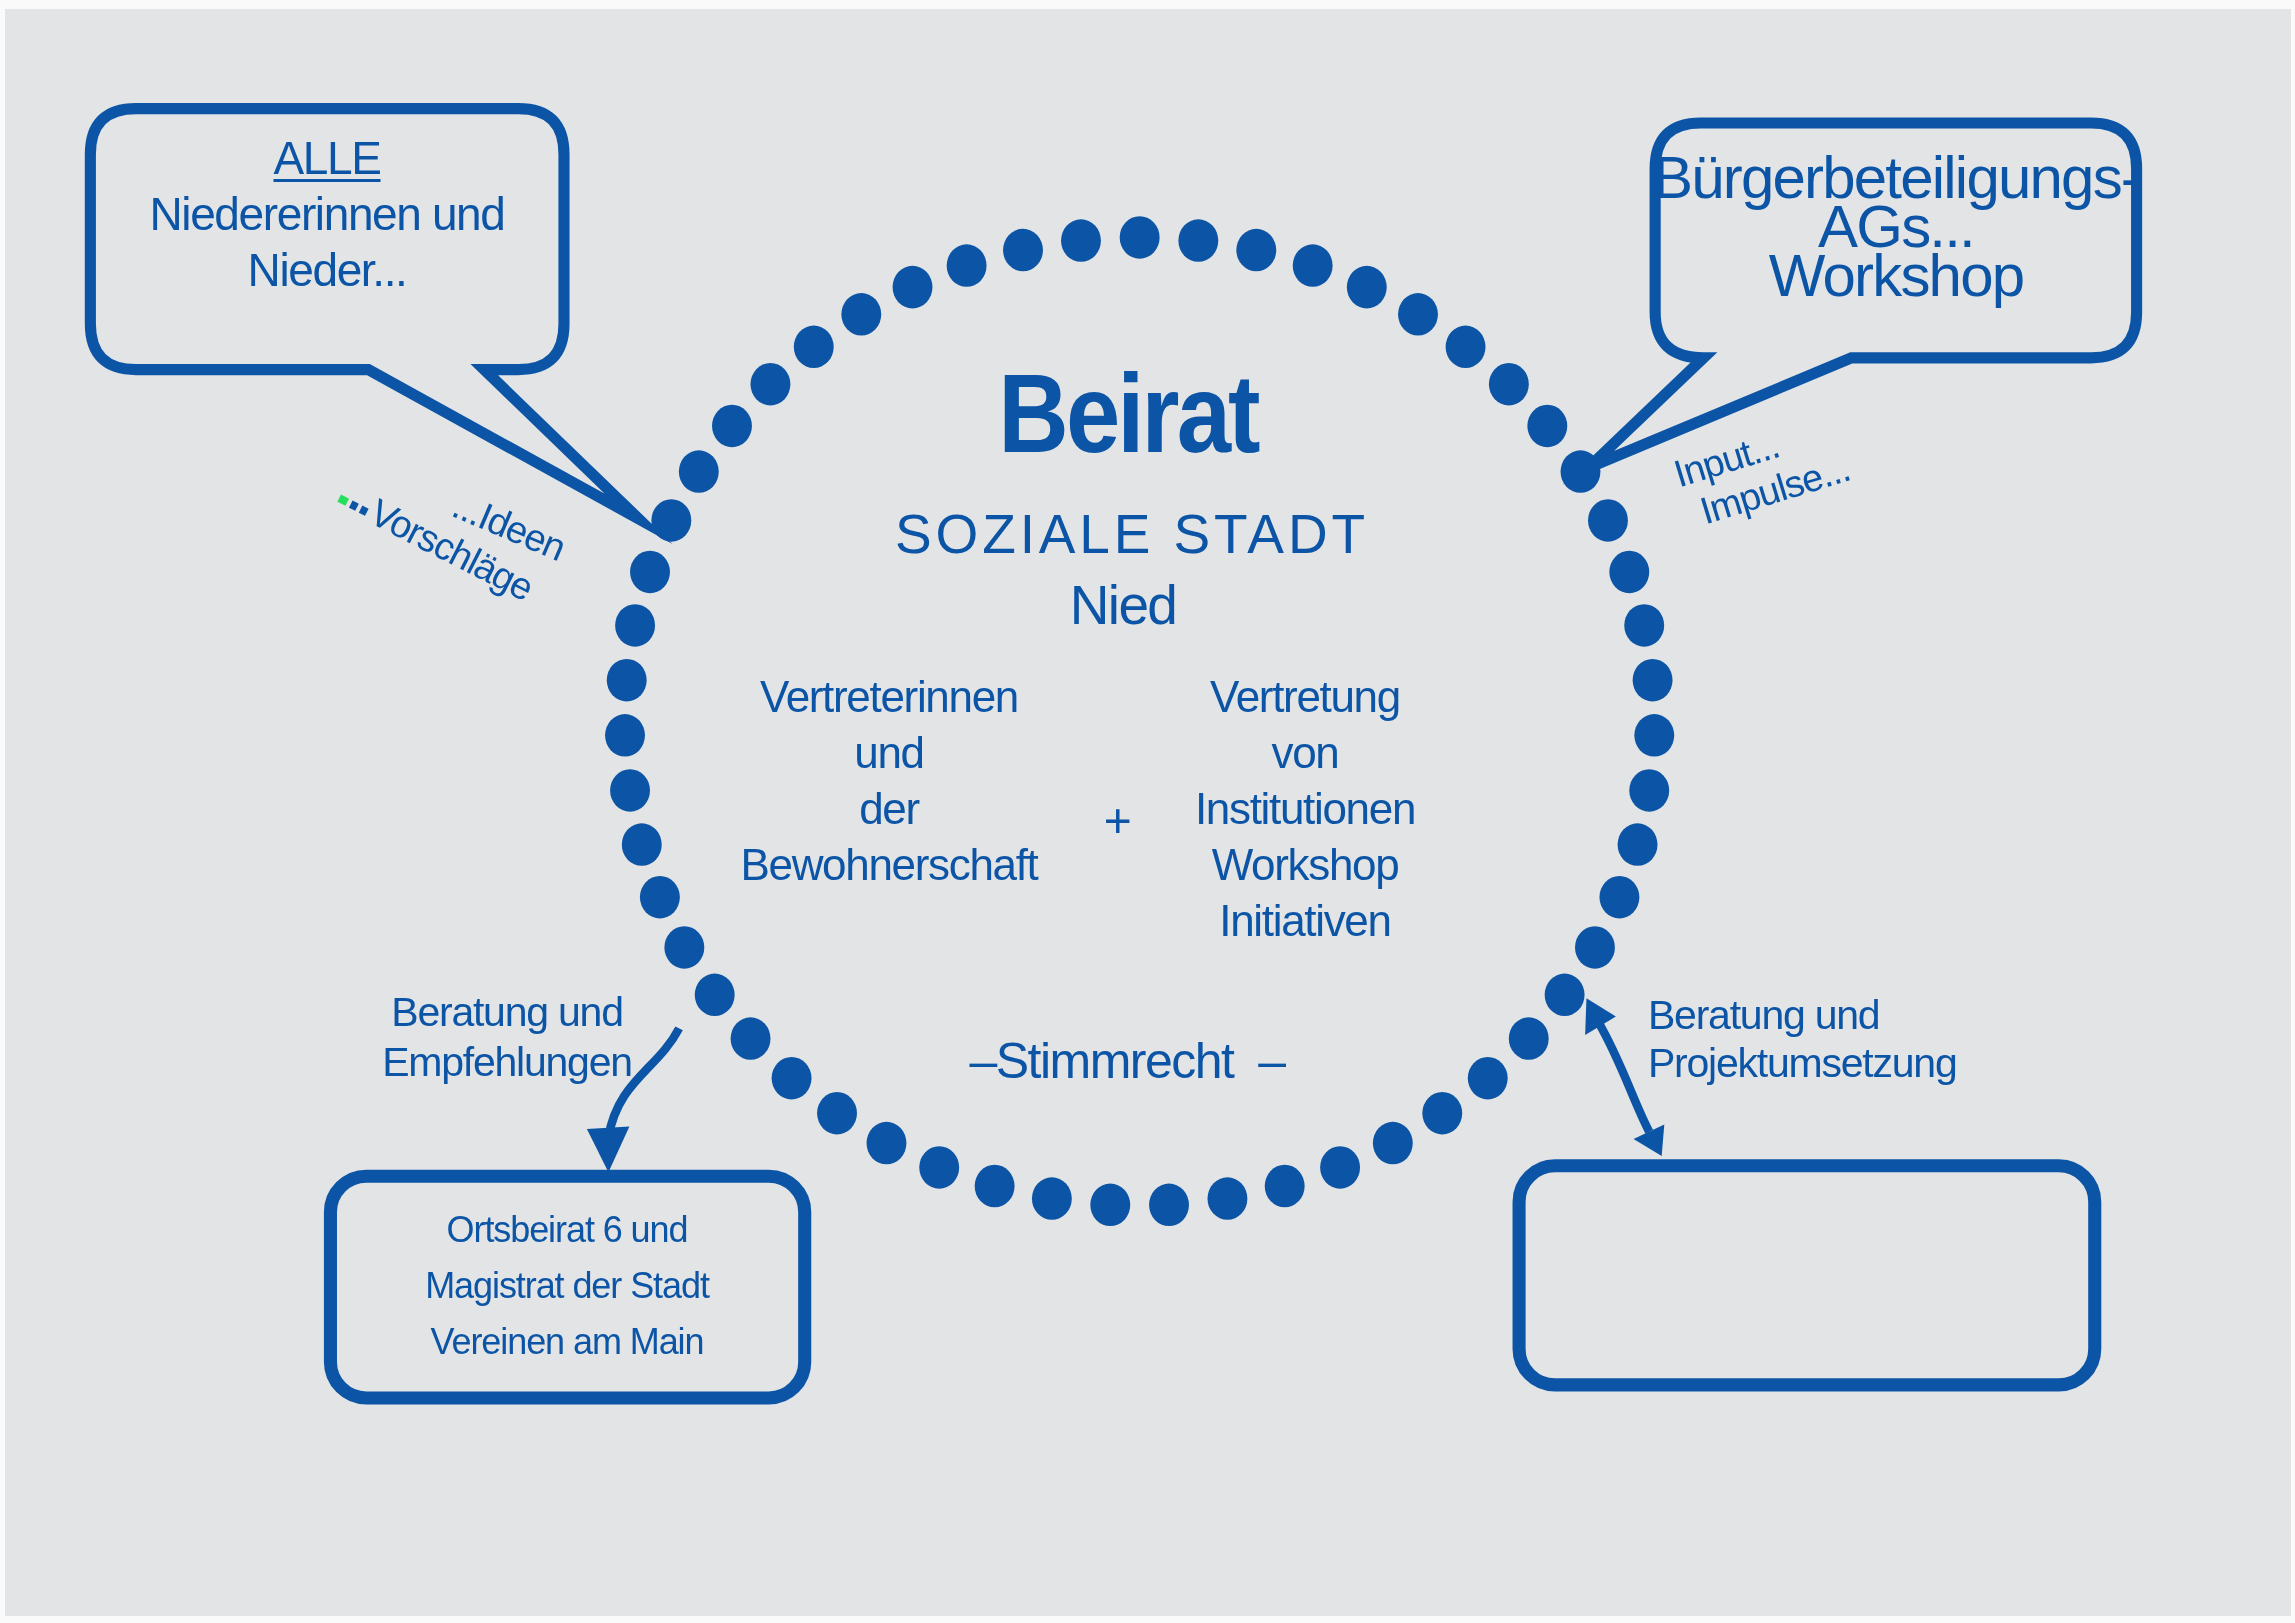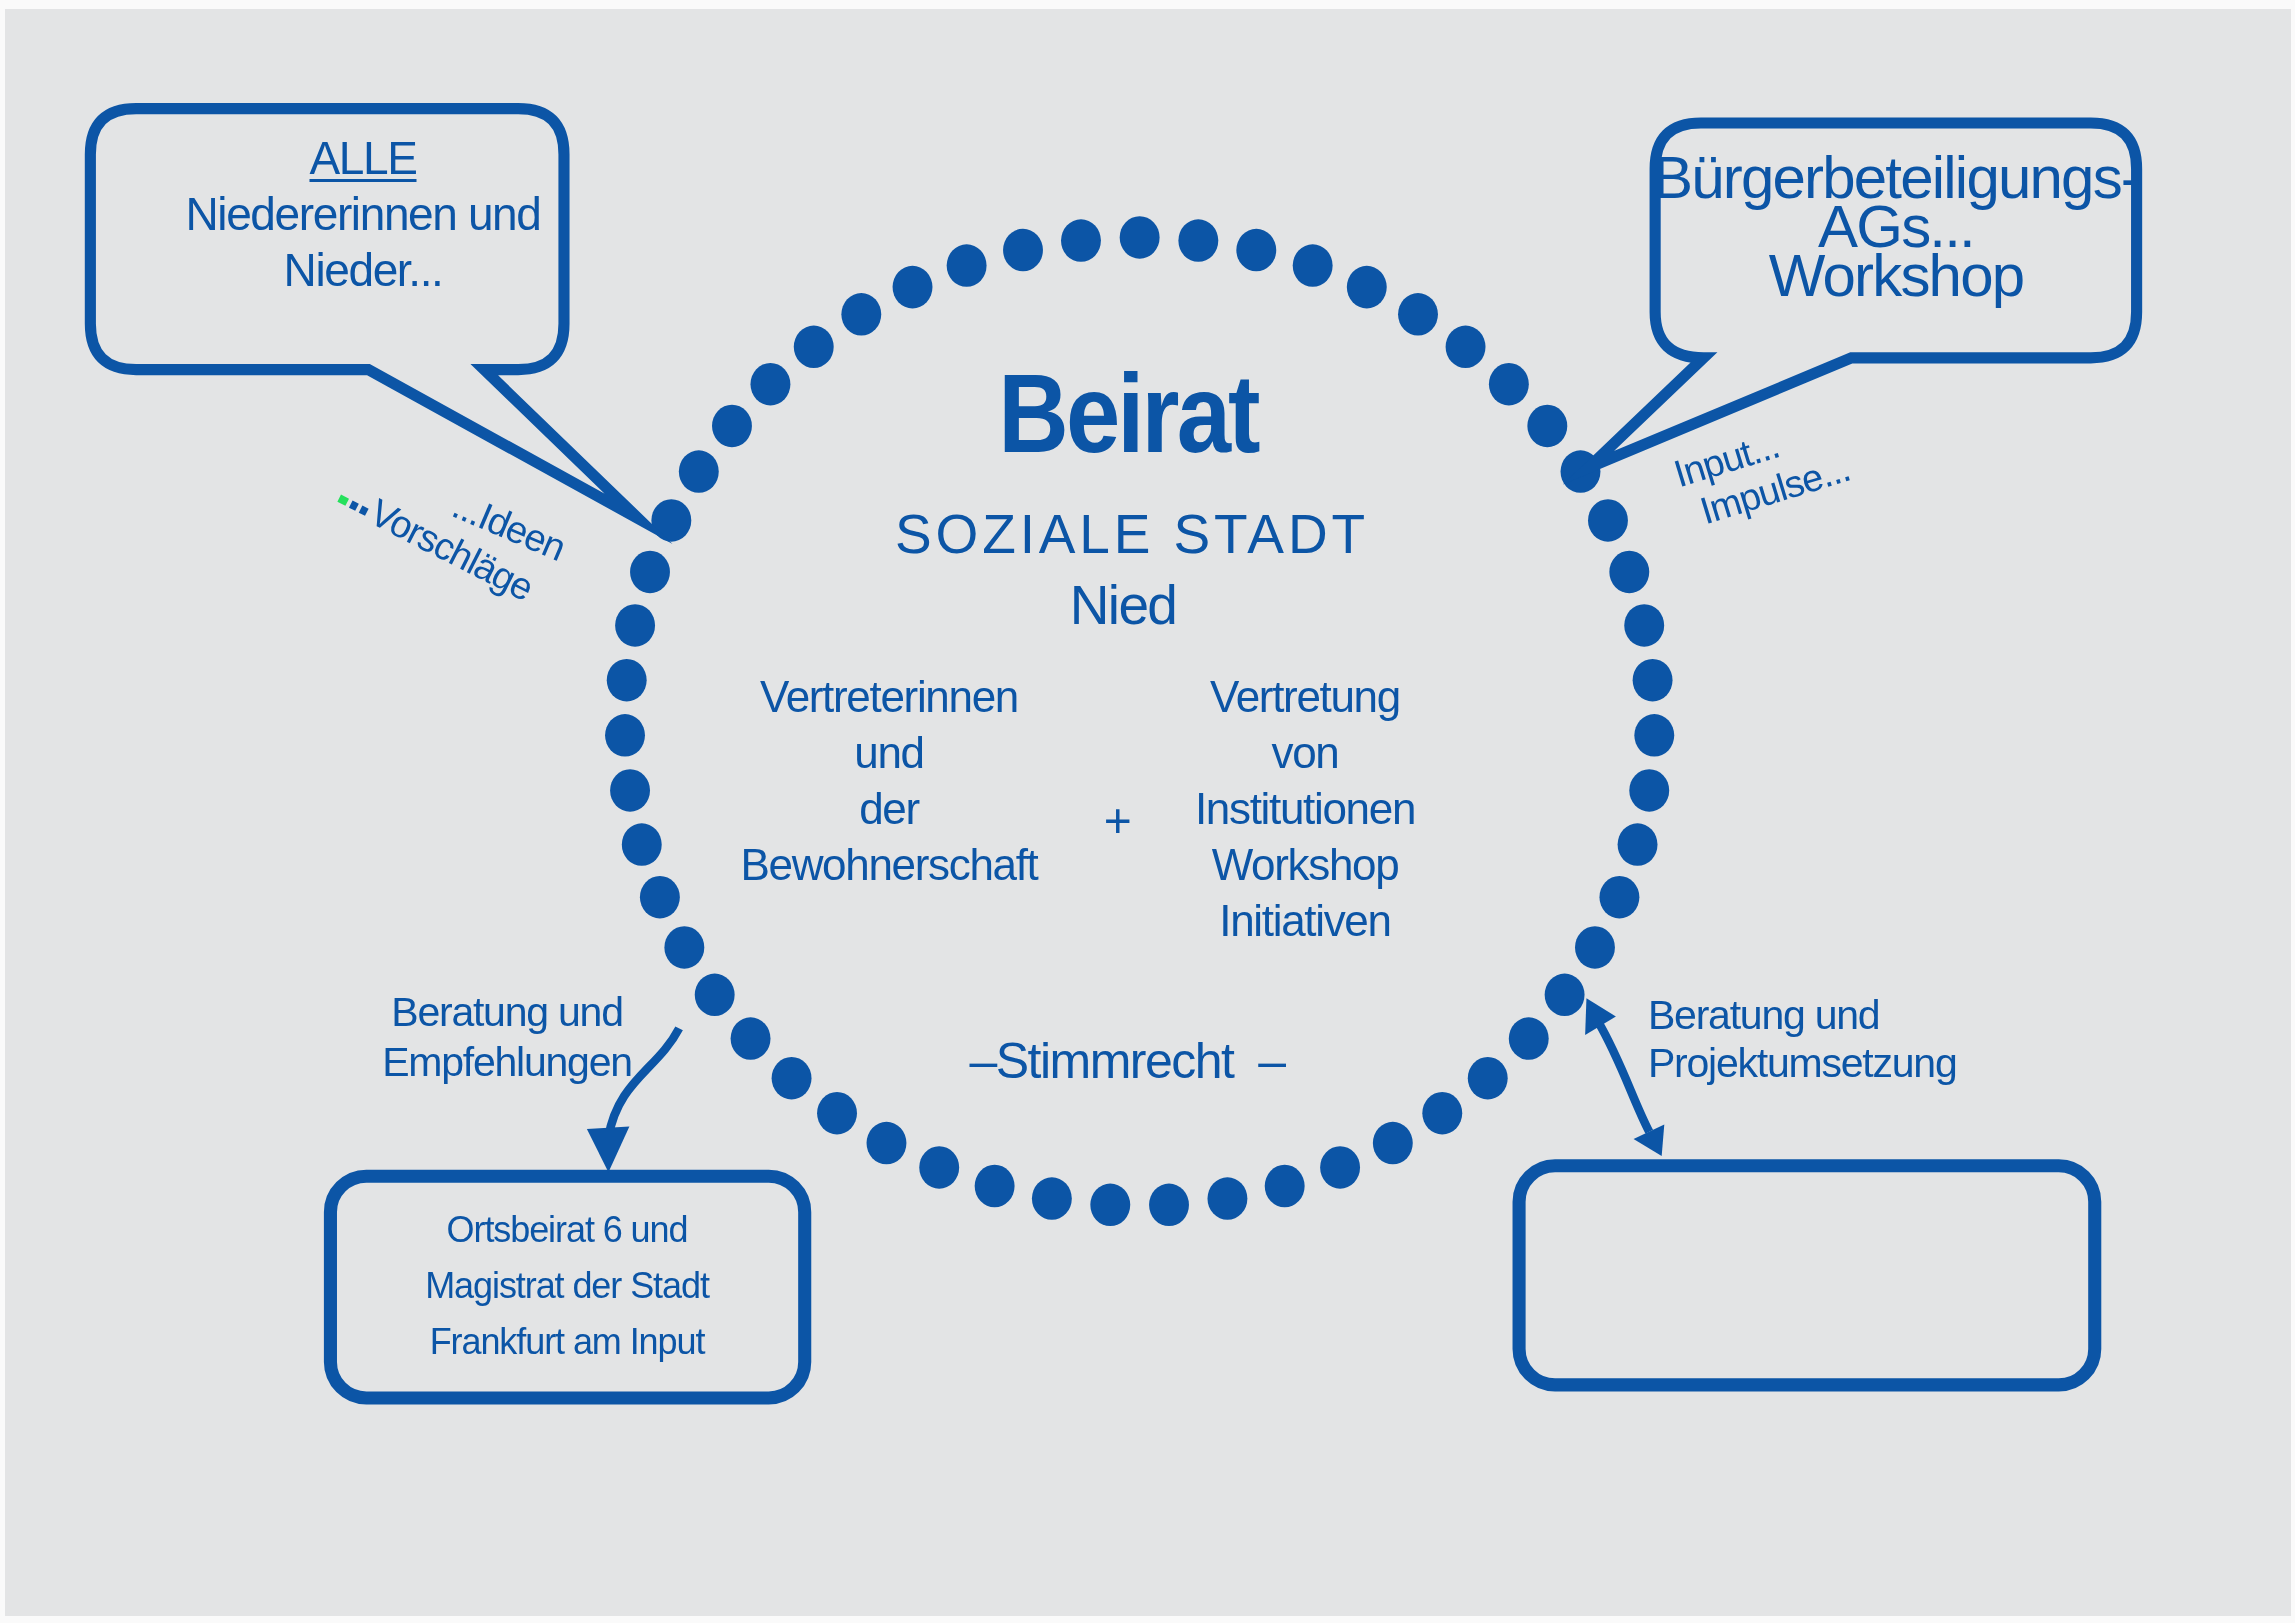--- a/index.html
+++ b/index.html
@@ -13,21 +13,21 @@
   svg.layer{position:absolute;left:0;top:0;width:100%;height:100%;}
   .t{position:absolute;letter-spacing:-0.03em;color:var(--blue);white-space:nowrap;}
   .ctr{transform:translate(-50%,-50%);text-align:center;}
   .ctrx{transform:translateX(-50%);text-align:center;}
   .title{font-size:111px;font-weight:700;transform:translate(-50%,-50%) scaleX(0.88);}
   .subtitle{font-size:55px;letter-spacing:0.07em;}
   .place{font-size:55px;}
   .col{font-size:44px;line-height:56px;}
   .plus{font-size:48px;}
   .stimm{font-size:50px;}
-  .bubbletxt{font-size:46px;line-height:56px;margin-left:36px;}
+  .bubbletxt{font-size:46px;line-height:56px;}
   .bubbletxt2{font-size:60px;line-height:49px;}
   .boxtxt{font-size:36px;line-height:56px;}
   .advice{font-size:41px;line-height:50px;}
   .advice2{font-size:41px;line-height:48px;text-align:left;}
   .rot{font-size:38px;}
   .underline{text-decoration:underline;text-underline-offset:5.2px;text-decoration-thickness:3.3px;}
   .sq{display:inline-block;width:6.5px;height:7.9px;margin-right:4.6px;vertical-align:3.9px;}
   .sq.g{background:var(--green,#25E05C);width:8.5px;height:8.5px;}
   .sq.b{background:var(--blue);}
   .frame{position:absolute;background:#FAFAFA;}
@@ -161,21 +161,21 @@
     <div>Empfehlungen</div>
   </div>
   <div class="t advice2" style="left:1648px;top:991px;">
     <div>Beratung und</div>
     <div>Projektumsetzung</div>
   </div>
 
   <div class="t boxtxt ctrx" style="left:567px;top:1202px;">
     <div>Ortsbeirat 6 und</div>
     <div>Magistrat der Stadt</div>
-    <div>Frankfurt am Input</div>
+    <div>Vereinen am Main</div>
   </div>
 
   <div class="frame" style="left:0;top:0;width:2295px;height:8.5px;"></div>
   <div class="frame" style="left:0;top:1616px;width:2295px;height:7.9px;"></div>
   <div class="frame" style="left:0;top:0;width:4.6px;height:1623px;"></div>
   <div class="frame" style="left:2291px;top:0;width:4.6px;height:1623px;"></div>
 </div>
 
 
 </body></html>

